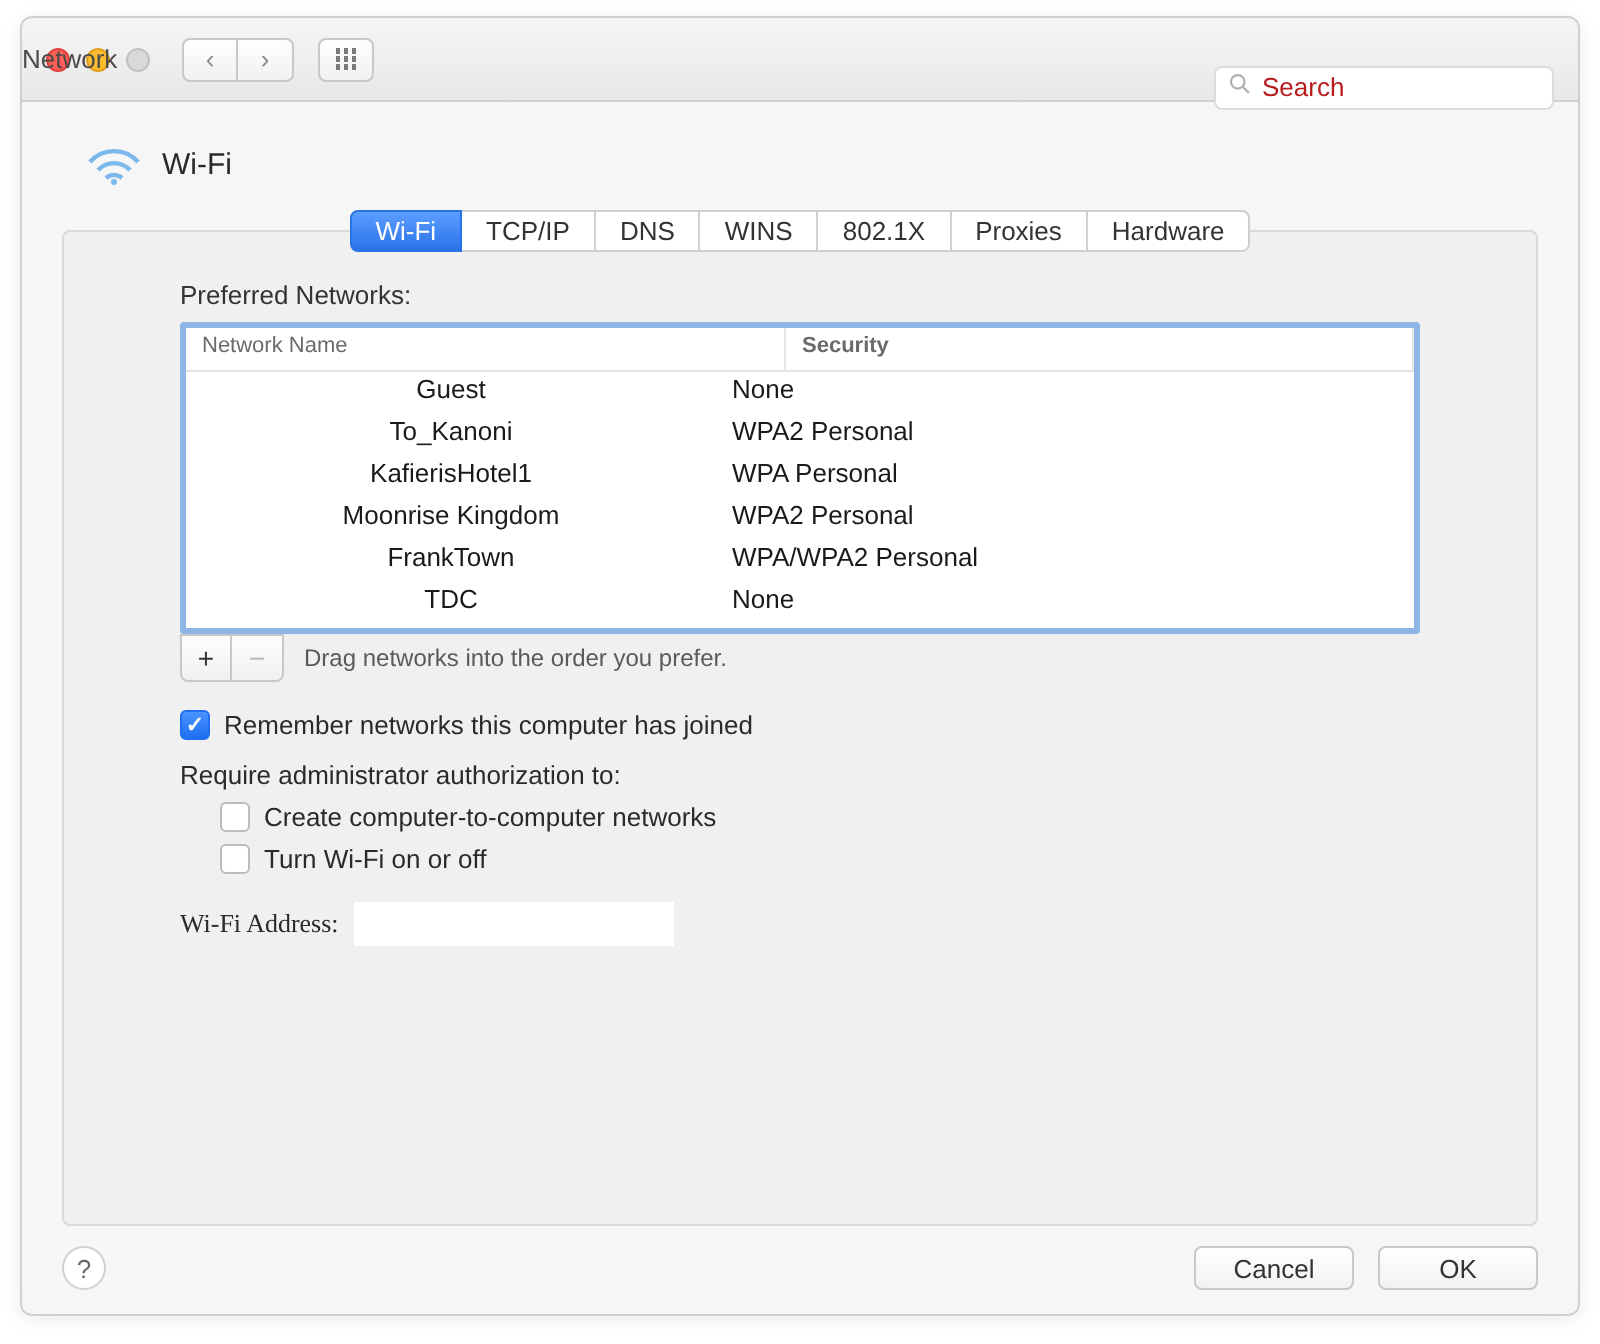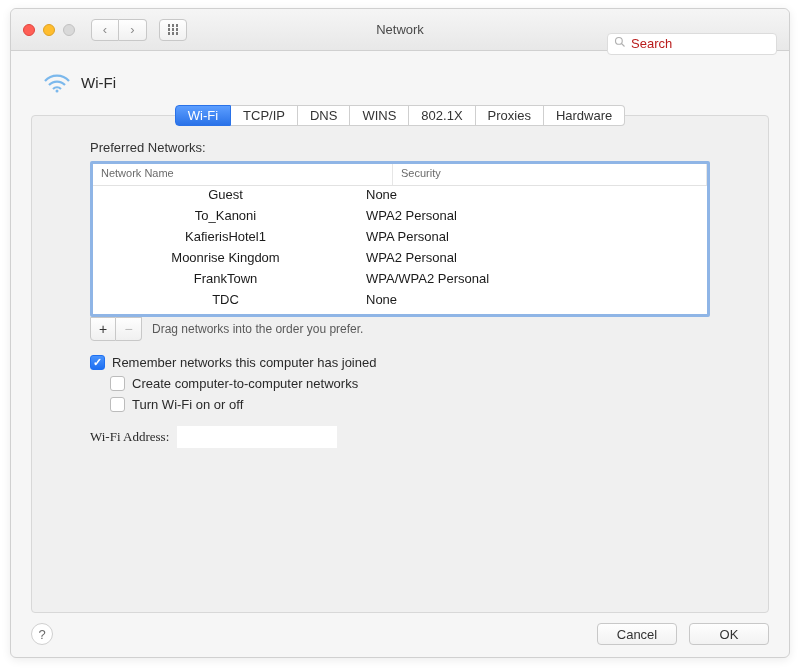--- a/index.html
+++ b/index.html
@@ -55,21 +55,21 @@
       border: 1px solid #c8c8c8;
       border-radius: 4px;
       display: flex; align-items: center; justify-content: center;
     }
     .grid-icon {
       display: grid; grid-template-columns: repeat(3, 2.5px);
       grid-template-rows: repeat(3, 2.5px); gap: 1.5px;
     }
     .grid-icon span { background: #7a7a7a; }
     .title {
-      position: absolute; left: 0; right: 0; text-align: center;
+      position: absolute; left: 0; right: 0; text-align: left;
       font-size: 13px; color: #4a4a4a; pointer-events: none;
     }
     .search-box {
       margin-left: auto;
       width: 170px; height: 22px;
       background: #fff;
       border: 1px solid #dcdcdc;
       border-radius: 4px;
       display: flex; align-items: center;
       padding: 0 6px;
@@ -136,21 +136,21 @@
     .table-header {
       height: 22px; display: flex;
       border-bottom: 1px solid #e2e2e2;
       font-size: 11px; color: #6b6b6b;
     }
     .th {
       padding: 3px 8px;
       border-right: 1px solid #e6e6e6;
     }
     .th.name { width: 300px; }
-    .th.sec { flex: 1; }
+    .th.sec { flex: 1; font-weight: bold; }
     .table-body {
       height: 128px; overflow: hidden;
       font-size: 13px; color: #1a1a1a;
     }
     .trow { display: flex; height: 21px; }
     .td { padding: 1px 8px; }
     .td.name { width: 265px; text-align: center; }
     .td.sec { flex: 1; }
 
     .table-actions {
@@ -357,20 +357,21 @@
         <span class="drag-hint">Drag networks into the order you prefer.</span>
       </div>
 
       <div class="checkbox-row">
         <div class="chk checked">
           <span>✓</span>
         </div>
         <span>Remember networks this computer has joined</span>
       </div>
 
+      <div class="checkbox-row" style="margin-top:10px;">Require administrator authorization to:</div>
 
       <div class="checkbox-row indent">
         <div class="chk"></div>
         <span>Create computer-to-computer networks</span>
       </div>
       <div class="checkbox-row indent">
         <div class="chk"></div>
         <span>Turn Wi-Fi on or off</span>
       </div>
 

